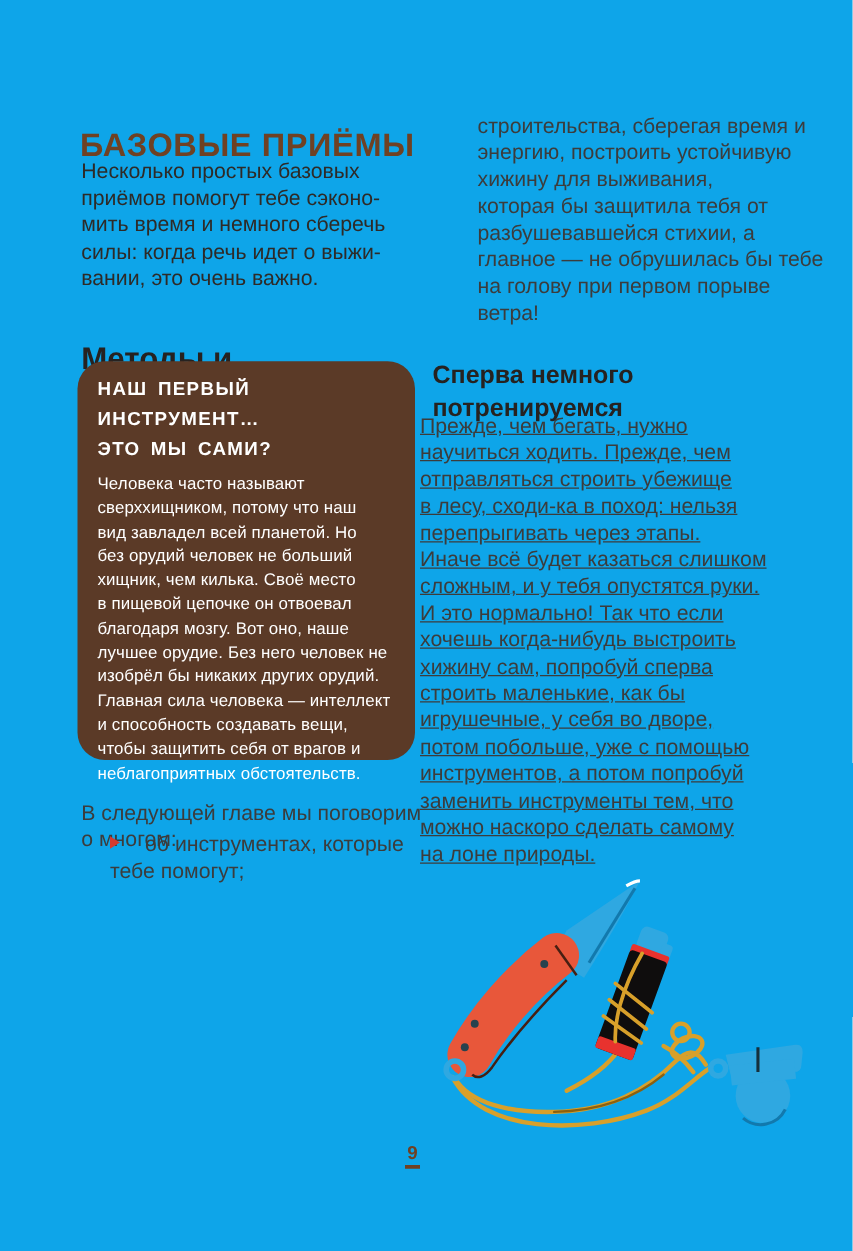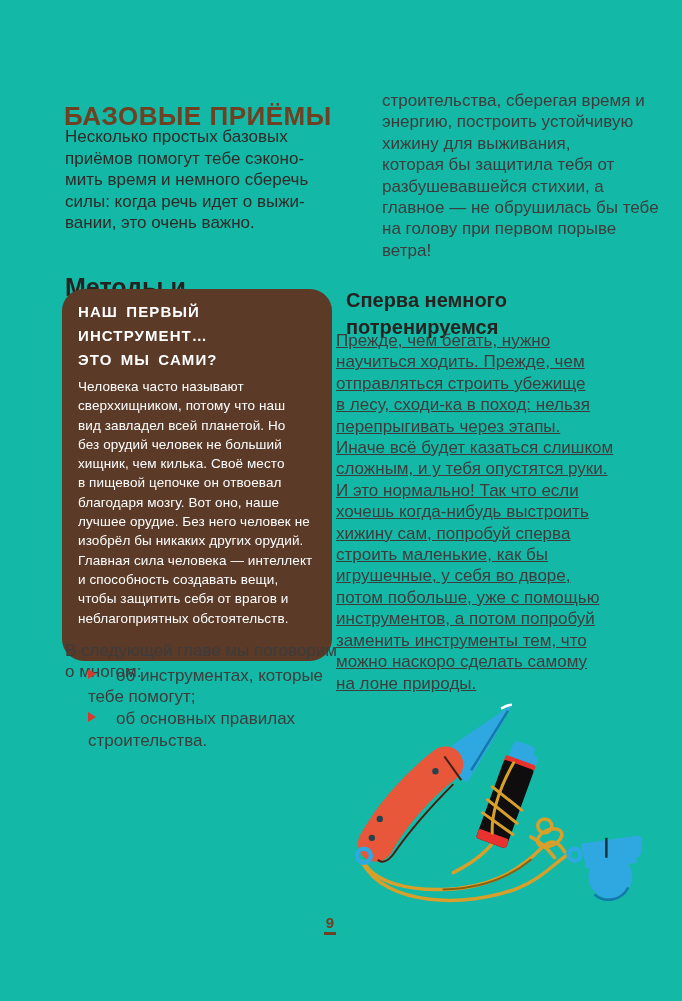--- a/index.html
+++ b/index.html
@@ -1,38 +1,38 @@
 <!DOCTYPE html>
 <html><head>
 <meta charset="utf-8">
 <style>
   html,body{margin:0;padding:0;background:#e9e9e9;}
   .page{
-    position:relative;width:682px;height:1001px;background:#14b8a6;
+    position:relative;width:682px;height:1001px;background:#0ea5e9;
     font-family:"Liberation Sans",sans-serif;overflow:hidden;margin:0 auto;
   }
   .abs{position:absolute;}
   .pre{white-space:pre-line;}
 
   .title{
     left:64px;top:84px;width:290px;
     font-size:26px;font-weight:bold;color:#6f4123;letter-spacing:.5px;line-height:30px;
   }
   .intro{
     left:65px;top:126px;width:280px;
     font-size:17px;font-weight:normal;color:#2e2a27;line-height:21.6px;
   }
   .h2{
     font-size:25px;font-weight:bold;color:#262220;line-height:24px;
   }
   .h2-left{left:65px;top:254px;width:280px;}
   .h2-right{left:346px;top:270px;width:285px;font-size:20px;line-height:27px;}
 
   .callout{
-    left:62px;top:289px;width:270px;height:372px;box-sizing:border-box;
+    left:62px;top:289px;width:270px;height:319px;box-sizing:border-box;
     background:#5b3a27;border-radius:22px;padding:11px 16px 12px;color:#ffffff;
   }
   .callout-title{
     font-size:15px;font-weight:bold;letter-spacing:1.1px;word-spacing:3px;
     line-height:24px;margin-bottom:5px;
   }
   .callout-body{
     font-size:13.5px;font-weight:normal;line-height:19.3px;letter-spacing:.1px;
   }
 
@@ -89,24 +89,20 @@
 неблагоприятных обстоятельств.</div>
   </div>
 
   <div class="abs body-text list-intro pre">В следующей главе мы поговорим
 о многом:</div>
 
   <div class="abs body-text list">
     <div class="list-item">
       <span class="bullet"></span><span class="pre">об инструментах, которые
 тебе помогут;</span>
-    </div>
-    <div class="list-item">
-      <span class="bullet"></span><span class="pre">об основных правилах
-строительства.</span>
     </div>
   </div>
 
 
   <div class="abs body-text rc1 pre">строительства, сберегая время и
 энергию, построить устойчивую
 хижину для выживания,
 которая бы защитила тебя от
 разбушевавшейся стихии, а
 главное — не обрушилась бы тебе

